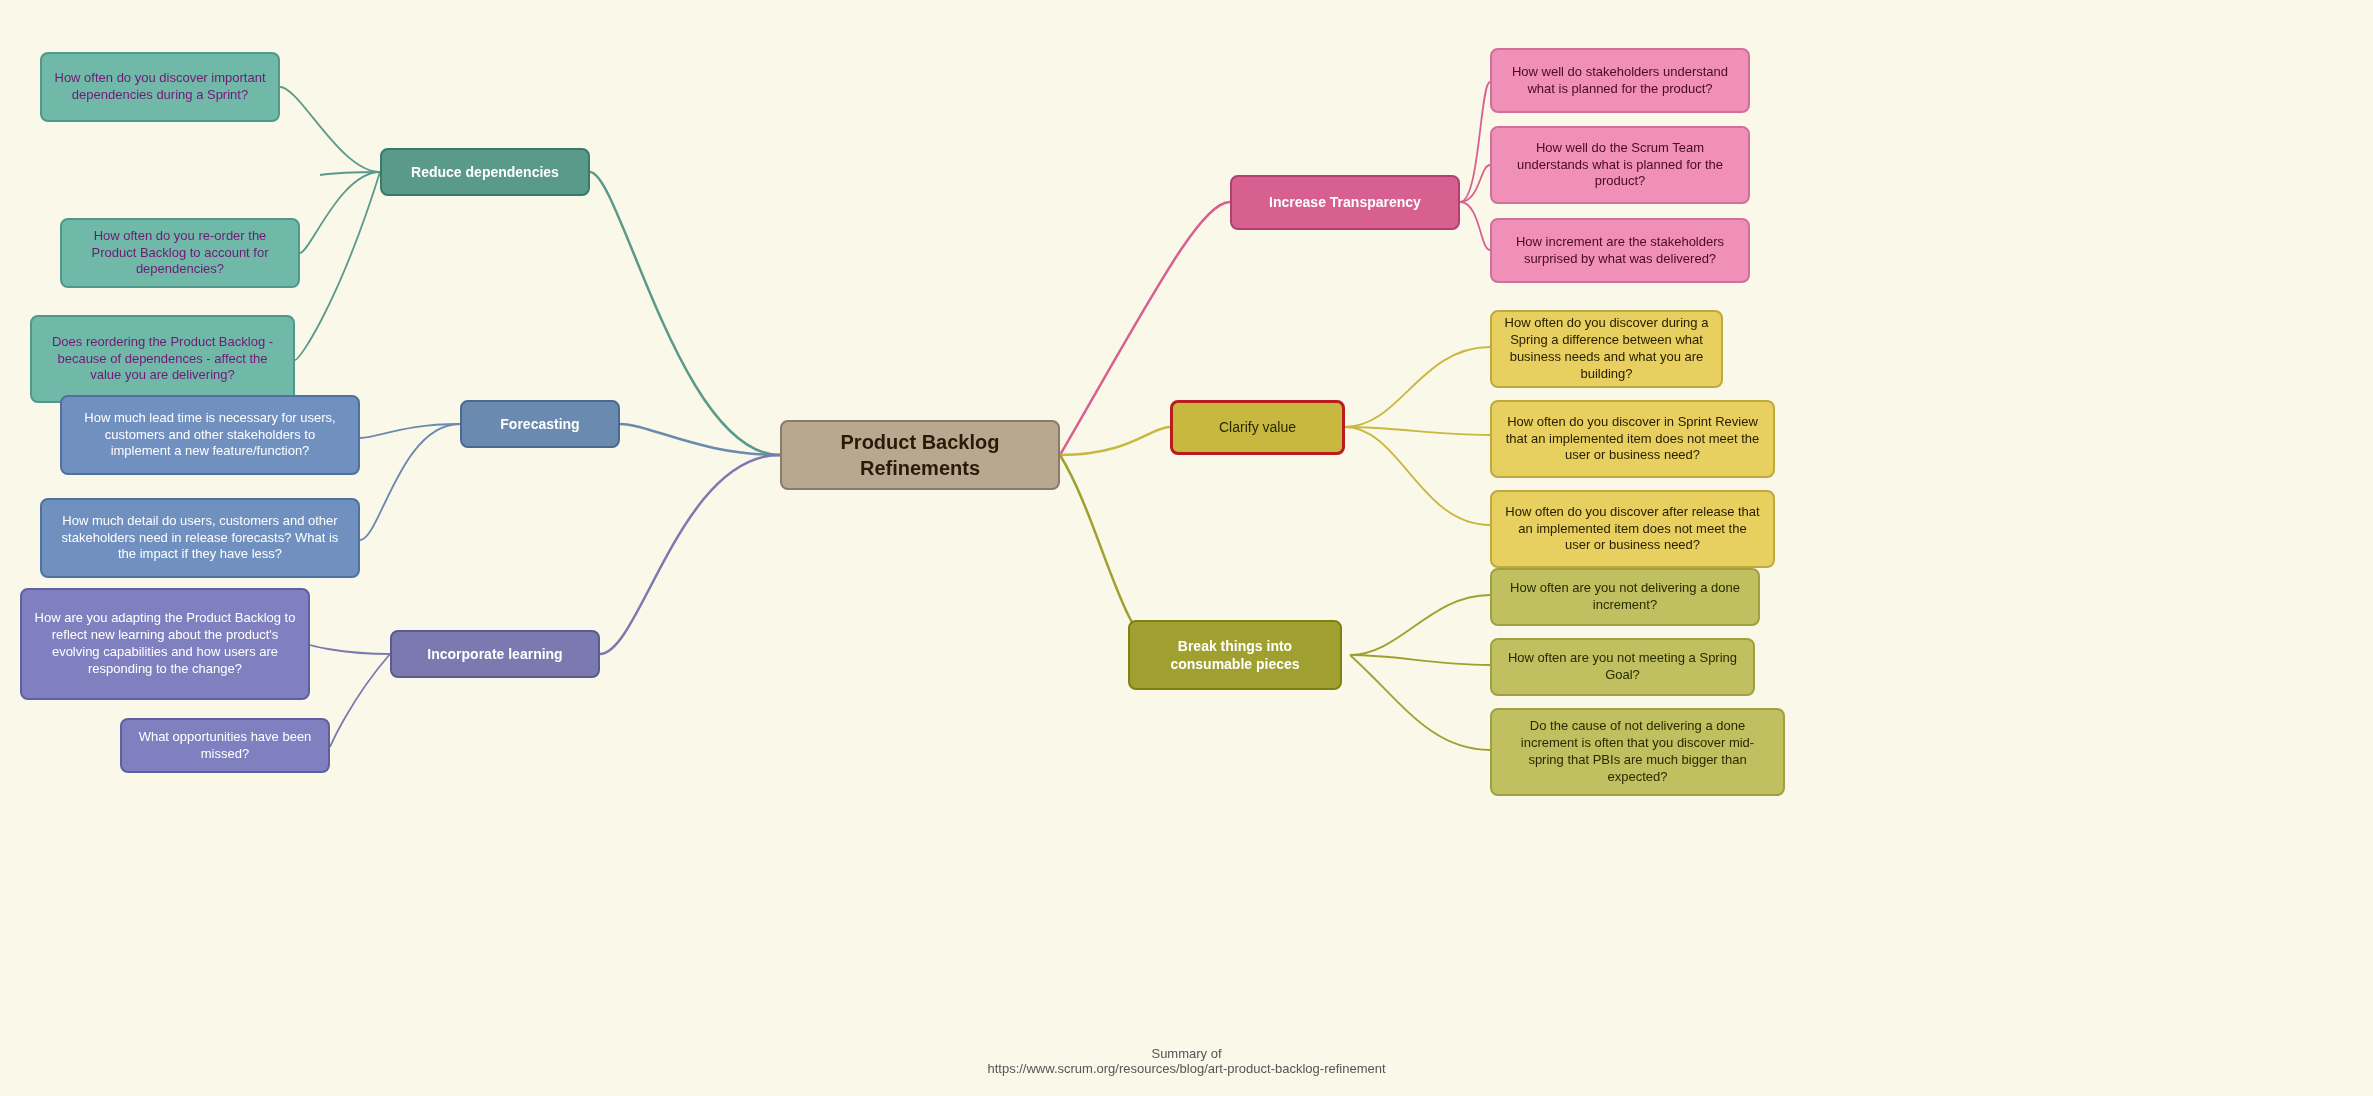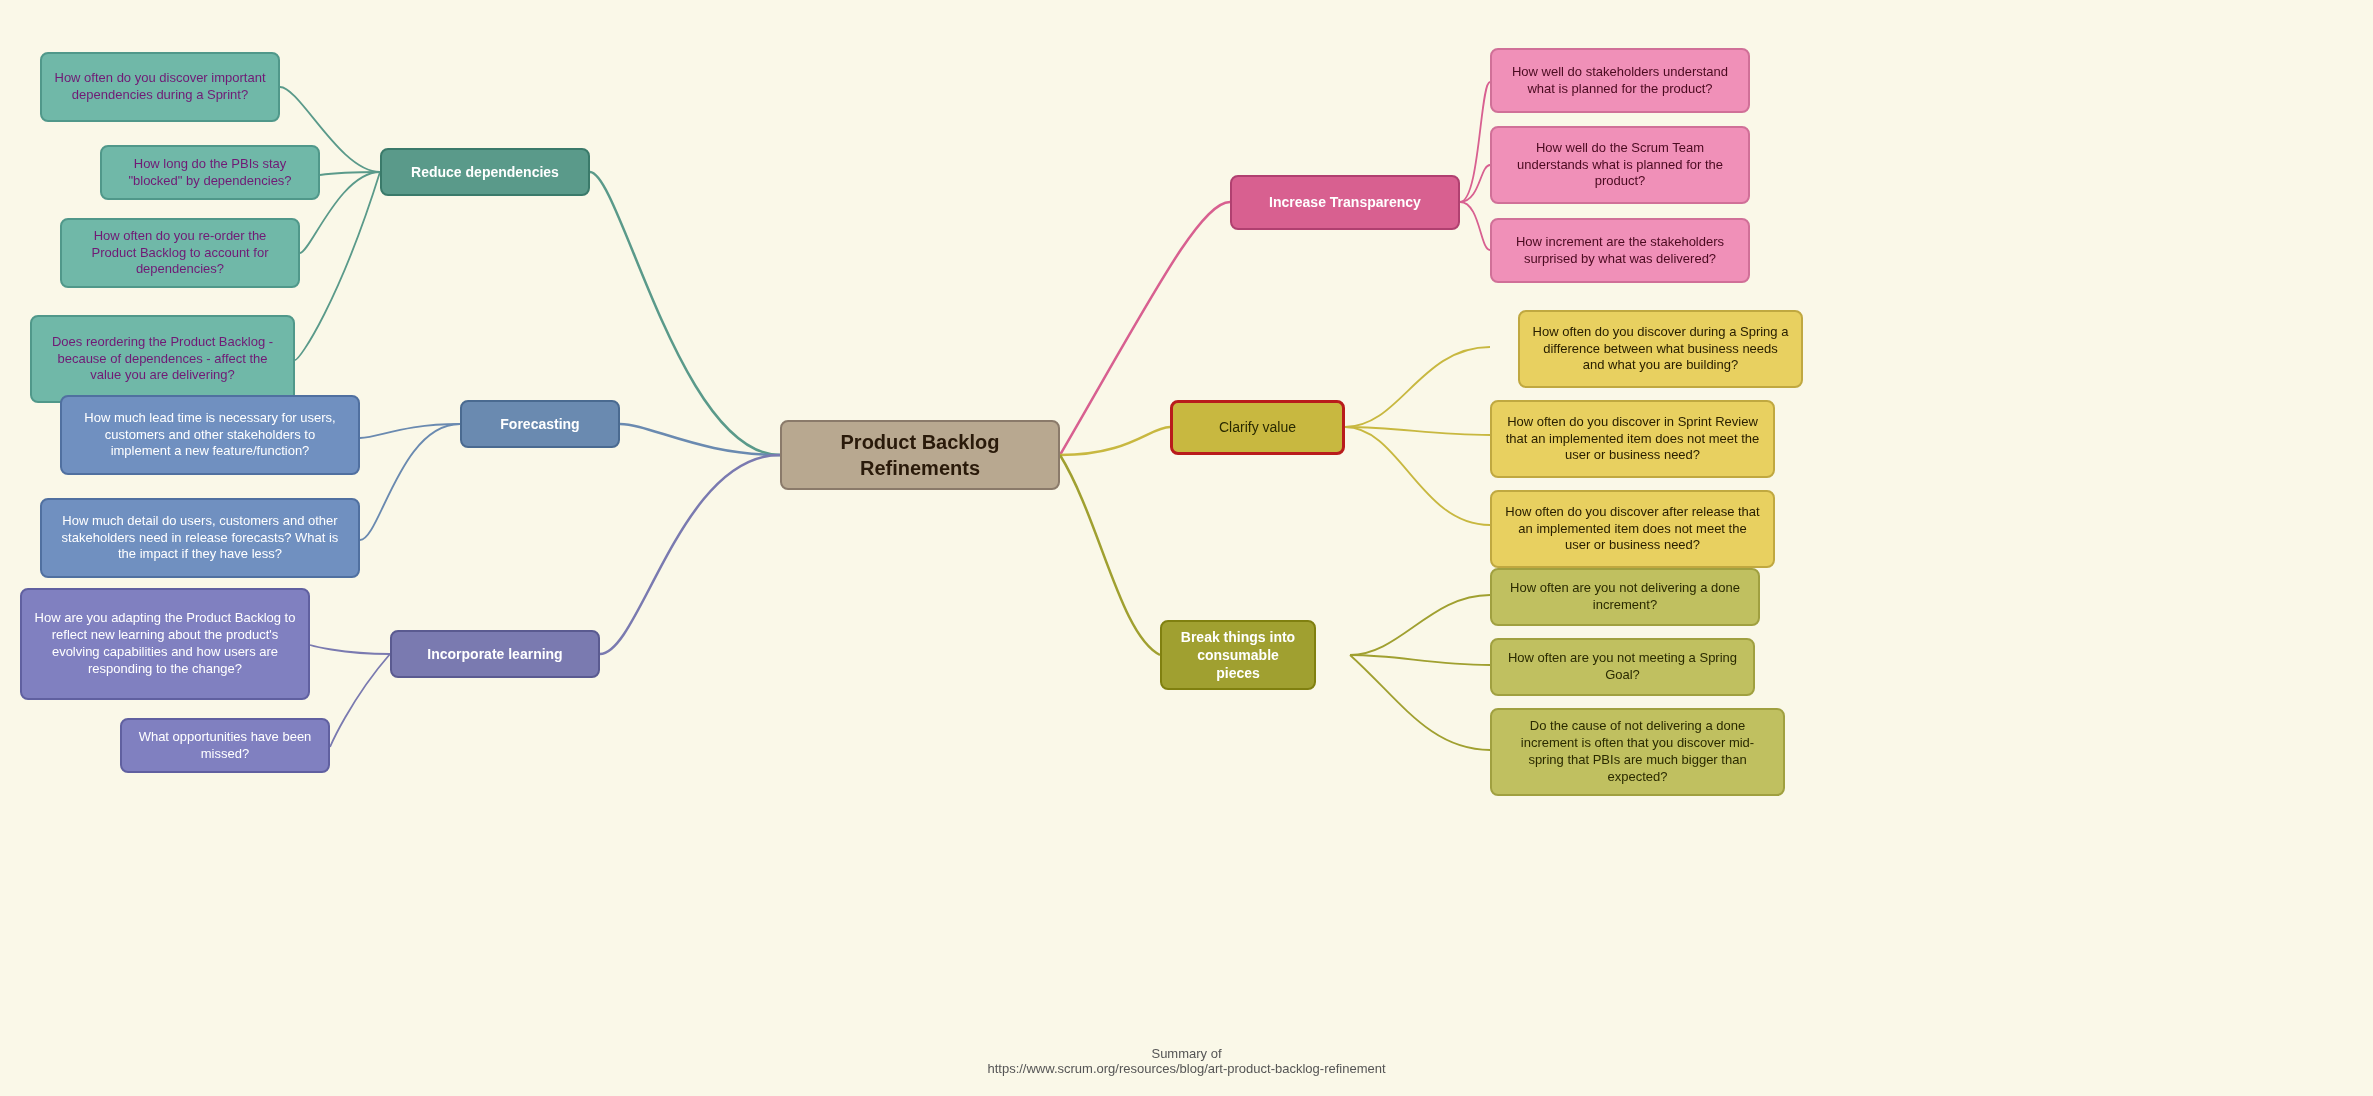--- a/index.html
+++ b/index.html
@@ -180,30 +180,27 @@
   </div>
 
   <div class="node node-transparency" style="left:1230px;top:175px;width:230px;height:55px;">
     <span>Increase Transparency</span>
   </div>
 
   <div class="node node-clarify" style="left:1170px;top:400px;width:175px;height:55px;">
     <span>Clarify value</span>
   </div>
 
-  <div class="node node-break" style="left:1160px;top:620px;width:156px;height:70px;">
+  <div class="node node-break" style="left:1128px;top:620px;width:214px;height:70px;">
     <span>Break things into consumable pieces</span>
   </div>
 
   <div class="node leaf-teal" style="left:40px;top:52px;width:240px;height:70px;font-size:13px;">
     <span>How often do you discover important dependencies during a Sprint?</span>
   </div>
-  <div class="node leaf-teal" style="left:100px;top:145px;width:220px;height:55px;font-size:13px;">
-    <span>How long do the PBIs stay "blocked" by dependencies?</span>
-  </div>
   <div class="node leaf-teal" style="left:60px;top:218px;width:240px;height:70px;font-size:13px;">
     <span>How often do you re-order the Product Backlog to account for dependencies?</span>
   </div>
   <div class="node leaf-teal" style="left:30px;top:315px;width:265px;height:88px;font-size:13px;">
     <span>Does reordering the Product Backlog - because of dependences - affect the value you are delivering?</span>
   </div>
 
   <div class="node leaf-blue" style="left:60px;top:395px;width:300px;height:80px;font-size:13px;">
     <span>How much lead time is necessary for users, customers and other stakeholders to implement a new feature/function?</span>
   </div>
@@ -221,21 +218,21 @@
   <div class="node leaf-pink" style="left:1490px;top:48px;width:260px;height:65px;font-size:13px;">
     <span>How well do stakeholders understand what is planned for the product?</span>
   </div>
   <div class="node leaf-pink" style="left:1490px;top:126px;width:260px;height:78px;font-size:13px;">
     <span>How well do the Scrum Team understands what is planned for the product?</span>
   </div>
   <div class="node leaf-pink" style="left:1490px;top:218px;width:260px;height:65px;font-size:13px;">
     <span>How increment are the stakeholders surprised by what was delivered?</span>
   </div>
 
-  <div class="node leaf-yellow" style="left:1490px;top:310px;width:285px;height:78px;font-size:13px;margin-left:28px;">
+  <div class="node leaf-yellow" style="left:1490px;top:310px;width:233px;height:78px;font-size:13px;">
     <span>How often do you discover during a Spring a difference between what business needs and what you are building?</span>
   </div>
   <div class="node leaf-yellow" style="left:1490px;top:400px;width:285px;height:78px;font-size:13px;">
     <span>How often do you discover in Sprint Review that an implemented item does not meet the user or business need?</span>
   </div>
   <div class="node leaf-yellow" style="left:1490px;top:490px;width:285px;height:78px;font-size:13px;">
     <span>How often do you discover after release that an implemented item does not meet the user or business need?</span>
   </div>
 
   <div class="node leaf-olive" style="left:1490px;top:568px;width:270px;height:58px;font-size:13px;">

